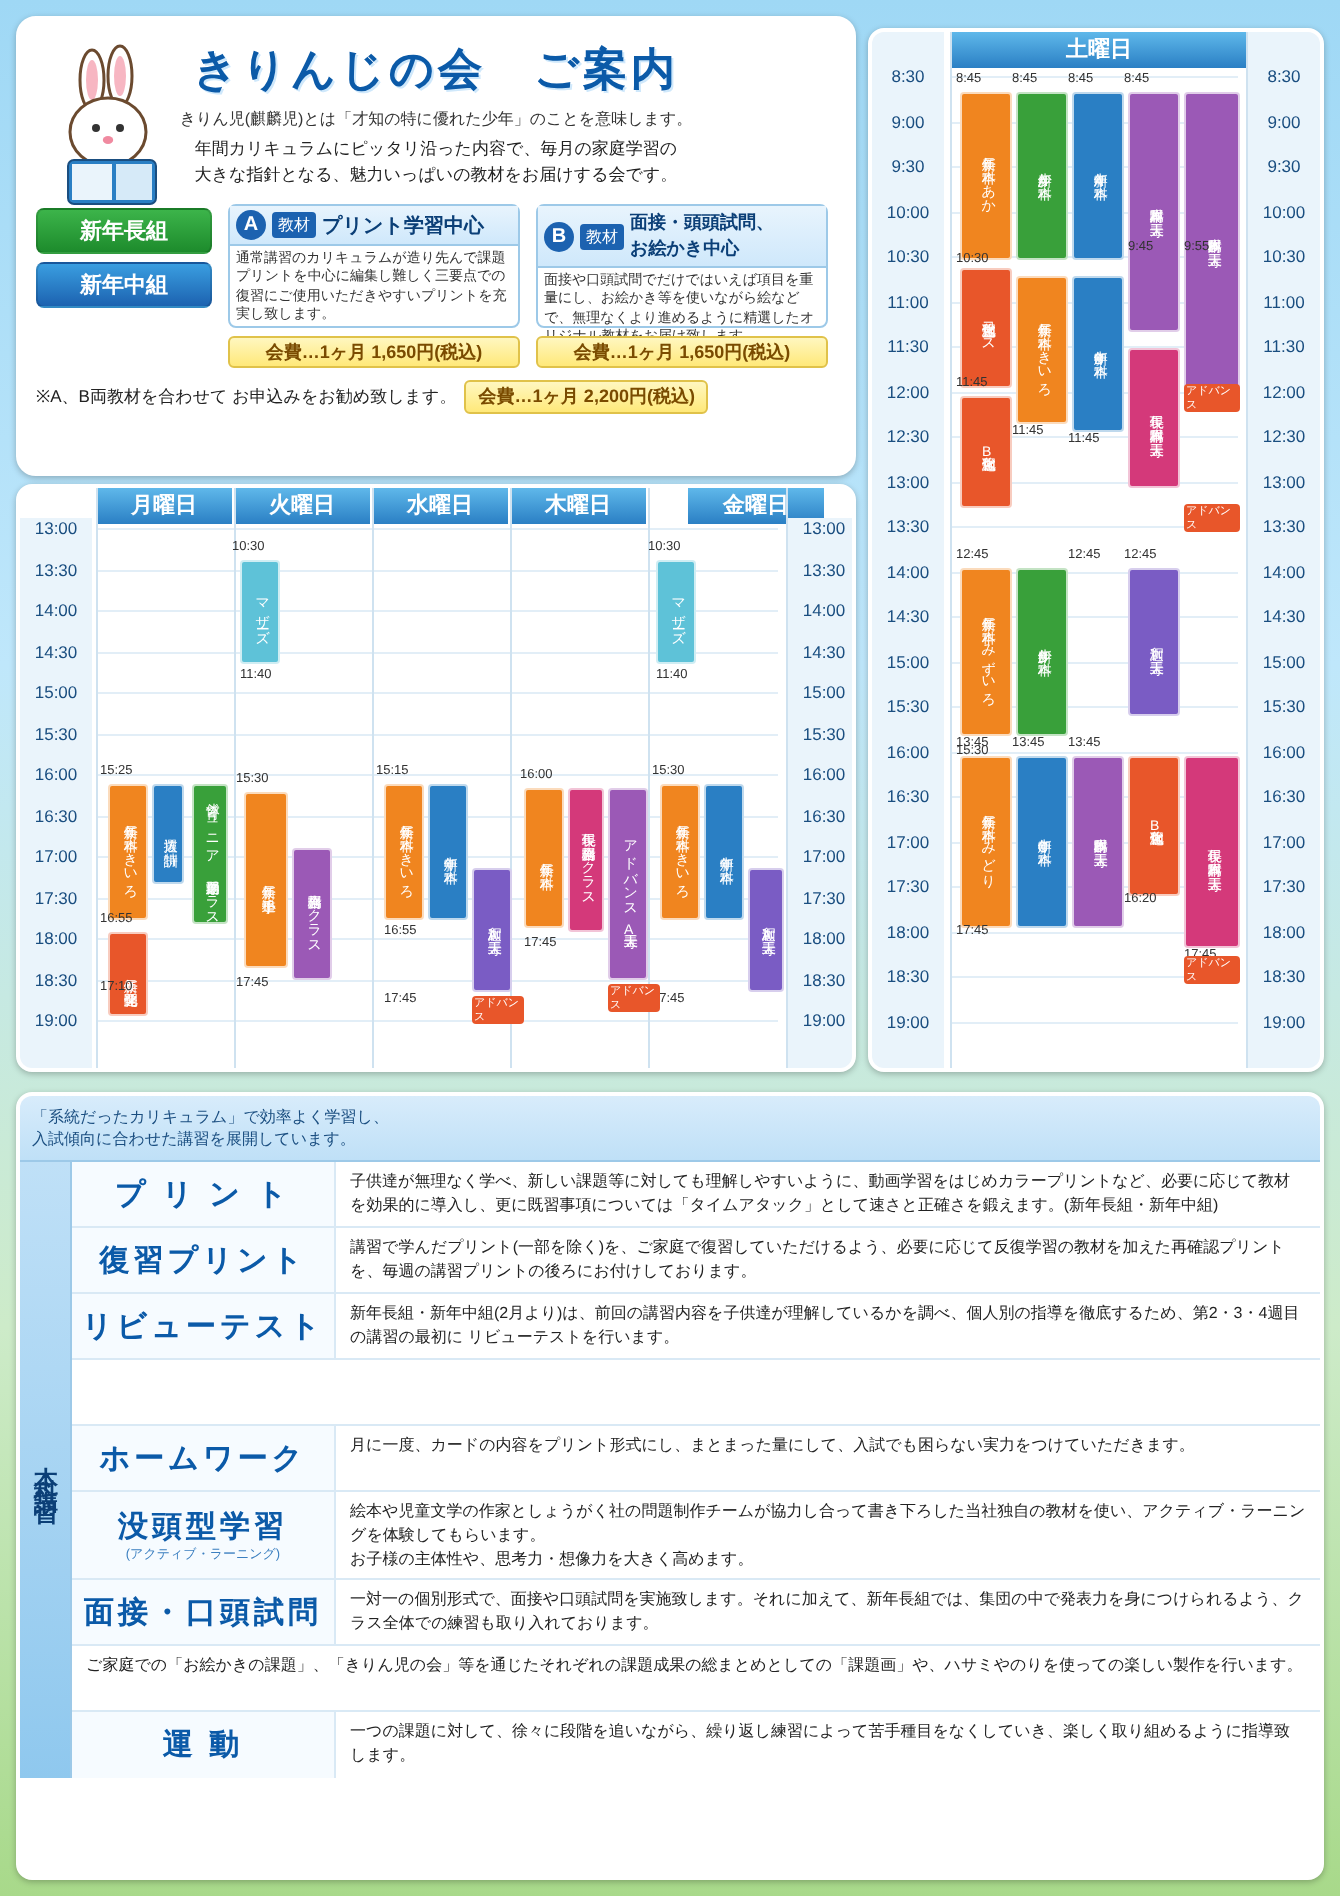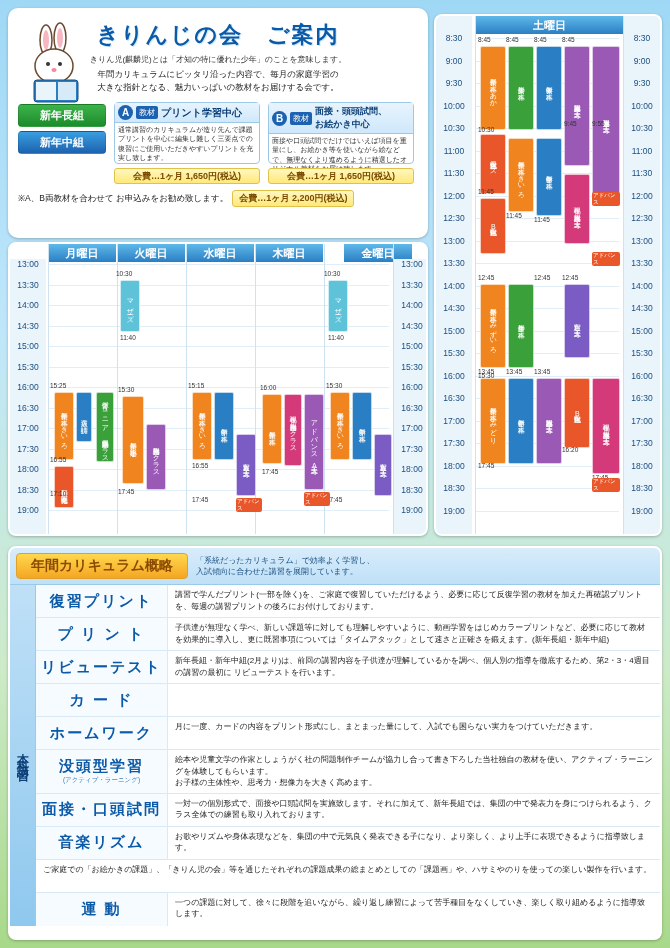--- a/index.html
+++ b/index.html
@@ -584,51 +584,47 @@
           <div class="t" style="left: 252px; top: 224px;">17:45</div>
           <div class="t" style="left: 316px; top: 252px;">17:45</div>
           <div class="tag" style="left: 294px; top: 248px; width: 26px;">アドバンス</div>
           <div class="tag" style="left: 226px; top: 254px; width: 26px;">アドバンス</div>
         </div>
     </div>
   </div>
 
   <div class="curr-panel">
     <div class="curr-head">
-      <span class="curr-title">年間カリキュラム概略</span>
       <span class="curr-note" style="white-space:pre-line">「系統だったカリキュラム」で効率よく学習し、
 入試傾向に合わせた講習を展開しています。</span>
     </div>
     <div class="curr-body">
       <div class="side-label">
         <span>本科講習</span>
       </div>
       <div class="rows" id="curr-rows">
           <div class="crow">
             <div class="cname">
+              <div>プ リ ン ト</div>
+            </div>
+            <div class="cdesc" style="white-space: pre-line;">子供達が無理なく学べ、新しい課題等に対しても理解しやすいように、動画学習をはじめカラープリントなど、必要に応じて教材を効果的に導入し、更に既習事項については「タイムアタック」として速さと正確さを鍛えます。(新年長組・新年中組)</div>
+          </div>
+          <div class="crow">
+            <div class="cname">
               <div>復習プリント</div>
             </div>
             <div class="cdesc" style="white-space: pre-line;">講習で学んだプリント(一部を除く)を、ご家庭で復習していただけるよう、必要に応じて反復学習の教材を加えた再確認プリントを、毎週の講習プリントの後ろにお付けしております。</div>
-          </div>
-          <div class="crow">
-            <div class="cname">
-              <div>プ リ ン ト</div>
-            </div>
-            <div class="cdesc" style="white-space: pre-line;">子供達が無理なく学べ、新しい課題等に対しても理解しやすいように、動画学習をはじめカラープリントなど、必要に応じて教材を効果的に導入し、更に既習事項については「タイムアタック」として速さと正確さを鍛えます。(新年長組・新年中組)</div>
           </div>
           <div class="crow">
             <div class="cname">
               <div>リビューテスト</div>
             </div>
             <div class="cdesc" style="white-space: pre-line;">新年長組・新年中組(2月より)は、前回の講習内容を子供達が理解しているかを調べ、個人別の指導を徹底するため、第2・3・4週目の講習の最初に リビューテストを行います。</div>
           </div>
           <div class="crow">
-            <div class="cname">
-              <div>カ ー ド</div>
-            </div>
           </div>
           <div class="crow">
             <div class="cname">
               <div>ホームワーク</div>
             </div>
             <div class="cdesc" style="white-space: pre-line;">月に一度、カードの内容をプリント形式にし、まとまった量にして、入試でも困らない実力をつけていただきます。</div>
           </div>
           <div class="crow">
             <div class="cname">
               <div>没頭型学習</div>
@@ -637,26 +633,20 @@
             <div class="cdesc" style="white-space: pre-line;">絵本や児童文学の作家としょうがく社の問題制作チームが協力し合って書き下ろした当社独自の教材を使い、アクティブ・ラーニングを体験してもらいます。
 お子様の主体性や、思考力・想像力を大きく高めます。</div>
           </div>
           <div class="crow">
             <div class="cname">
               <div>面接・口頭試問</div>
             </div>
             <div class="cdesc" style="white-space: pre-line;">一対一の個別形式で、面接や口頭試問を実施致します。それに加えて、新年長組では、集団の中で発表力を身につけられるよう、クラス全体での練習も取り入れております。</div>
           </div>
           <div class="crow">
-            <div class="cname">
-              <div>音楽リズム</div>
-            </div>
-            <div class="cdesc" style="white-space: pre-line;">お歌やリズムや身体表現などを、集団の中で元気良く発表できる子になり、より楽しく、より上手に表現できるように指導致します。</div>
-          </div>
-          <div class="crow">
             <div class="cdesc" style="white-space: pre-line;">ご家庭での「お絵かきの課題」、「きりん児の会」等を通じたそれぞれの課題成果の総まとめとしての「課題画」や、ハサミやのりを使っての楽しい製作を行います。</div>
           </div>
           <div class="crow">
             <div class="cname">
               <div>運 動</div>
             </div>
             <div class="cdesc" style="white-space: pre-line;">一つの課題に対して、徐々に段階を追いながら、繰り返し練習によって苦手種目をなくしていき、楽しく取り組めるように指導致します。</div>
           </div>
         </div>
     </div>

